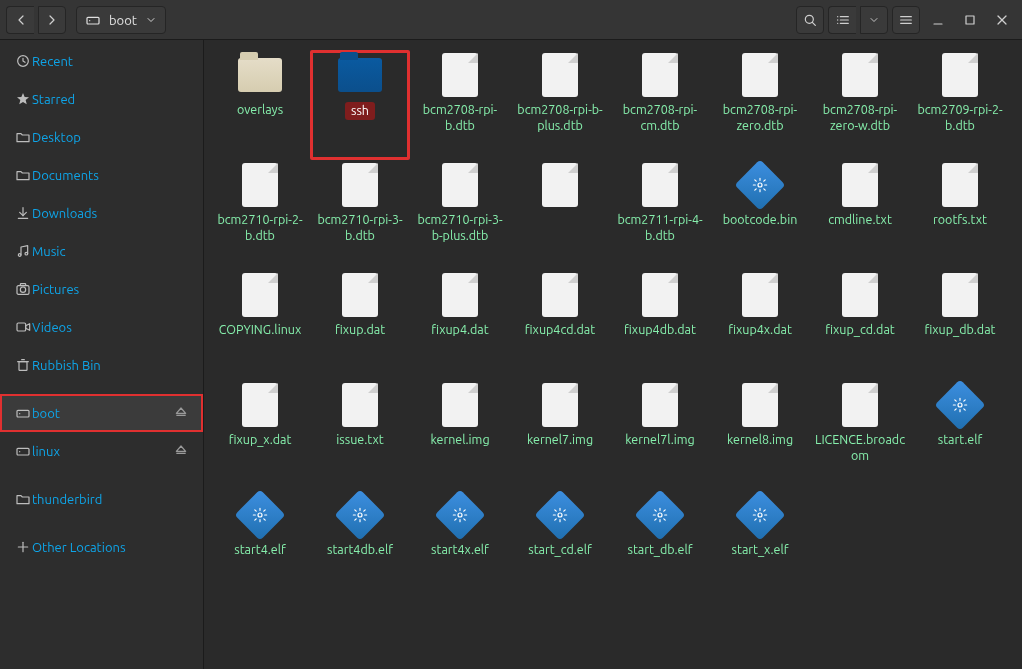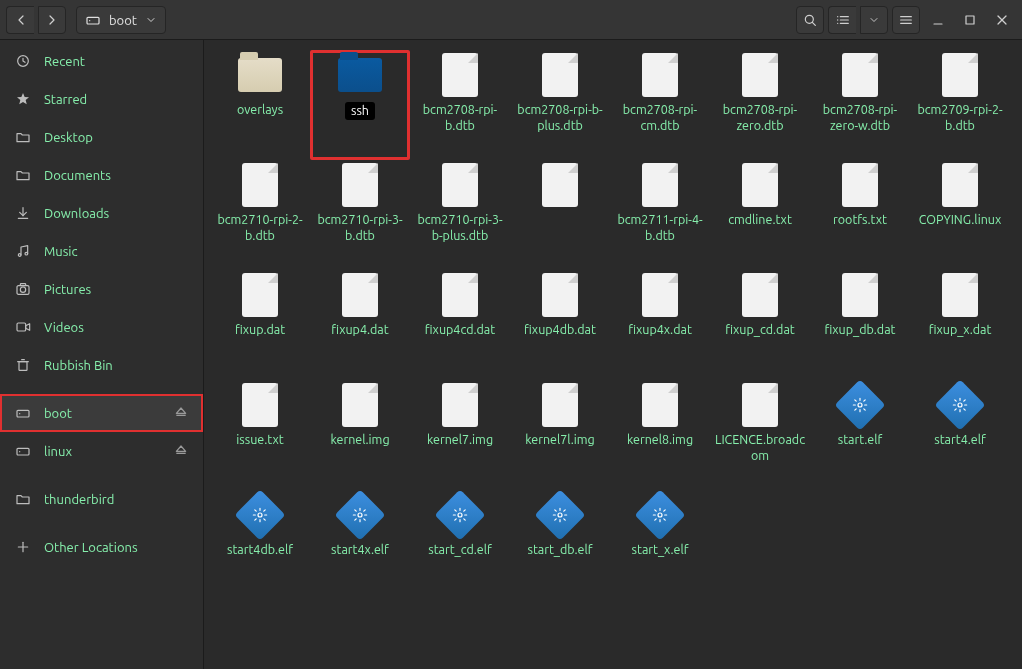--- a/index.html
+++ b/index.html
@@ -62,22 +62,21 @@
     width: 204px;
     background: #2d2d2d;
     border-right: 1px solid #1b1b1b;
     display:flex; flex-direction:column;
     padding-top: 2px;
   }
   .side-item {
     height: 38px;
     display:flex; align-items:center;
     padding: 0 14px;
-    gap: 12px;
-    color:#86efac;
+    color:#0ea5e9;
     cursor:pointer;
     position:relative;
   }
   .side-item .eject {
     margin-left:auto;
     color:#9a9a9a;
   }
   .side-item.active {
     background:#3b3b3b;
   }
@@ -110,21 +109,21 @@
   }
   .item .label {
     margin-top:6px;
     font-size:12.5px;
     line-height:1.25;
     max-width:92px;
     word-break:break-word;
     color:#86efac;
   }
   .item.selected .label {
-    background:#000000;
+    background:#7f1d1d;
     color:#fff;
     border-radius:3px;
     padding:1px 6px;
   }
   .item.highlight-red {
     outline:3px solid #e03030;
     outline-offset:-3px;
     border-radius:2px;
   }
   
@@ -433,20 +432,30 @@
         </div>
       </div>
       <div class="item">
         <div class="thumb">
           <div class="file-white"></div>
         </div>
         <div class="label">bcm2711-rpi-4-b.dtb</div>
       </div>
       <div class="item">
         <div class="thumb">
+          <div class="diamond-blue">
+            <svg class="icon" viewBox="0 0 24 24" style="color:#fff">
+              <use href="#i-gear"></use>
+            </svg>
+          </div>
+        </div>
+        <div class="label">bootcode.bin</div>
+      </div>
+      <div class="item">
+        <div class="thumb">
           <div class="file-white"></div>
         </div>
         <div class="label">cmdline.txt</div>
       </div>
       <div class="item">
         <div class="thumb">
           <div class="file-white"></div>
         </div>
         <div class="label">rootfs.txt</div>
       </div>

